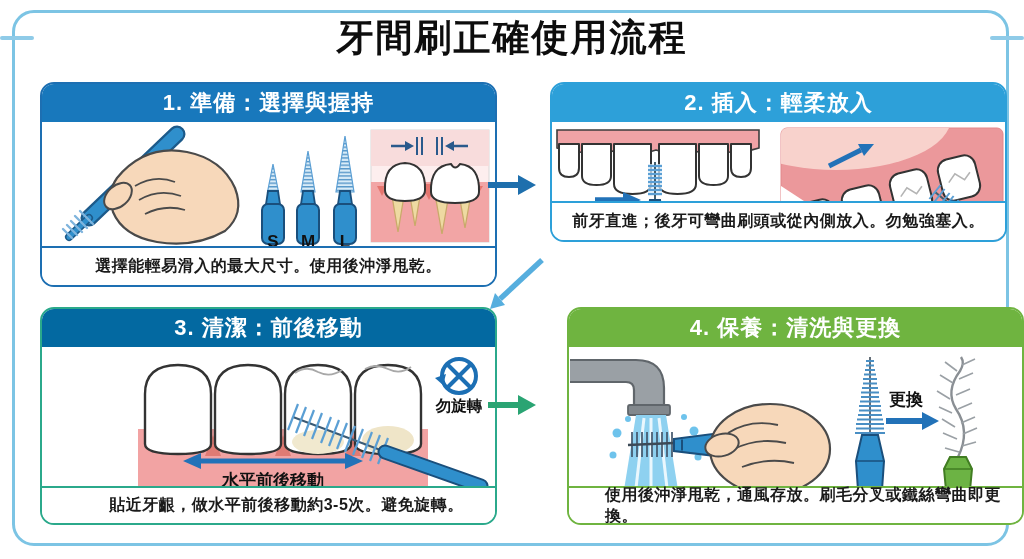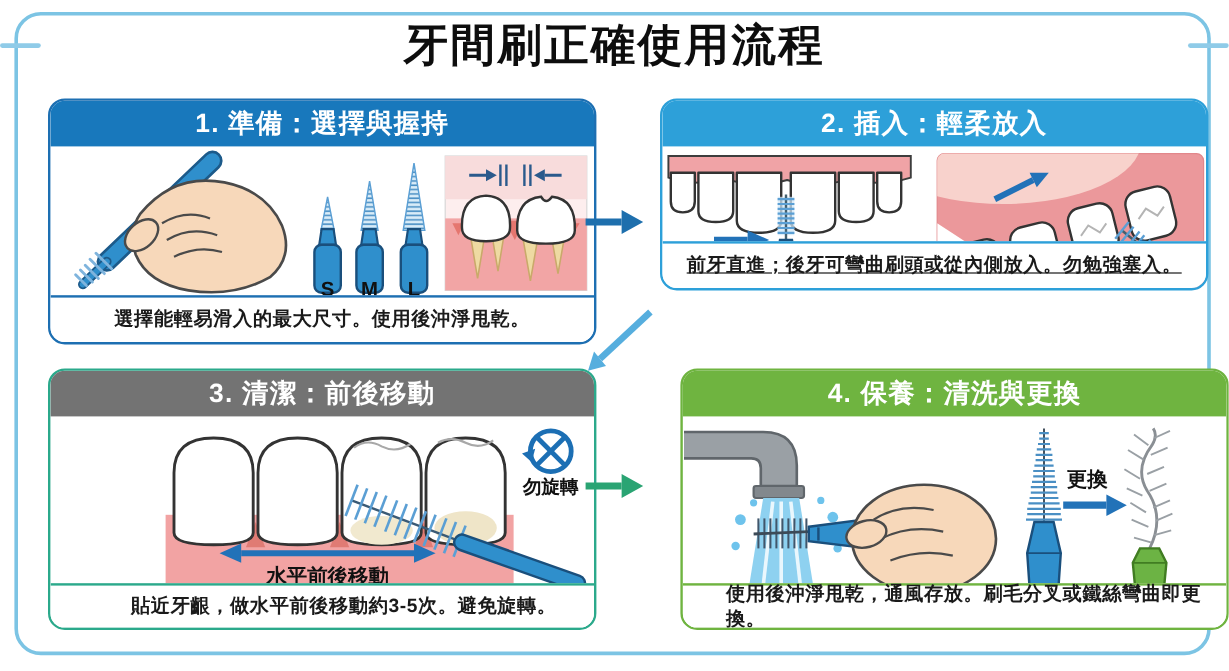--- a/index.html
+++ b/index.html
@@ -199,25 +199,25 @@
           <g fill="#2272b8">
             <line x1="48" y1="42" x2="80" y2="26" stroke="#2272b8" stroke-width="5"></line>
             <polygon points="93,20 83,32 77,20"></polygon>
             <line x1="205" y1="102" x2="180" y2="84" stroke="#2272b8" stroke-width="5"></line>
             <polygon points="169,76 184,78 176,90"></polygon>
           </g>
         </g>
       </g>
     </svg>
   </div>
-  <div class="panel-caption cap-a" style="border-top-color: rgb(45, 160, 217); text-decoration: underline;">前牙直進；後牙可彎曲刷頭或從內側放入。勿勉強塞入。</div>
+  <div class="panel-caption cap-a" style="border-top-color: rgb(45, 160, 217);">前牙直進；後牙可彎曲刷頭或從內側放入。勿勉強塞入。</div>
 </section>
 
 <section class="panel" style="left: 40px; top: 307px; width: 457px; height: 218px; border-color: rgb(43, 169, 139);">
-  <div class="panel-header" style="background-color: #737373;">3. 清潔：前後移動</div>
+  <div class="panel-header" style="background-color: #0369a1;">3. 清潔：前後移動</div>
   <div class="panel-content content-b">
     <svg width="452" height="141" viewBox="0 0 452 141">
       <g>
         <rect x="95" y="80" width="290" height="58" fill="#f2a3a3"></rect>
         <g fill="#e07b74">
           <polygon points="162,107 170,86 178,107"></polygon>
           <polygon points="232,107 240,86 248,107"></polygon>
           <polygon points="302,107 310,86 318,107"></polygon>
         </g>
         <g fill="#ffffff" stroke="#333" stroke-width="2.4" stroke-linejoin="round">

